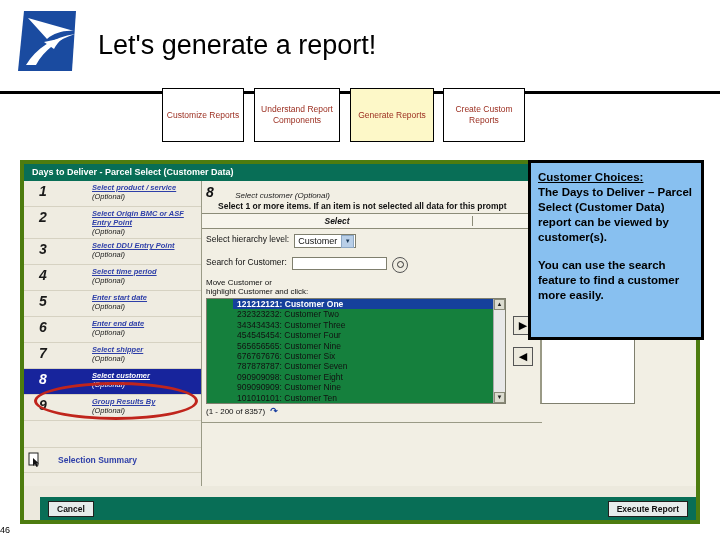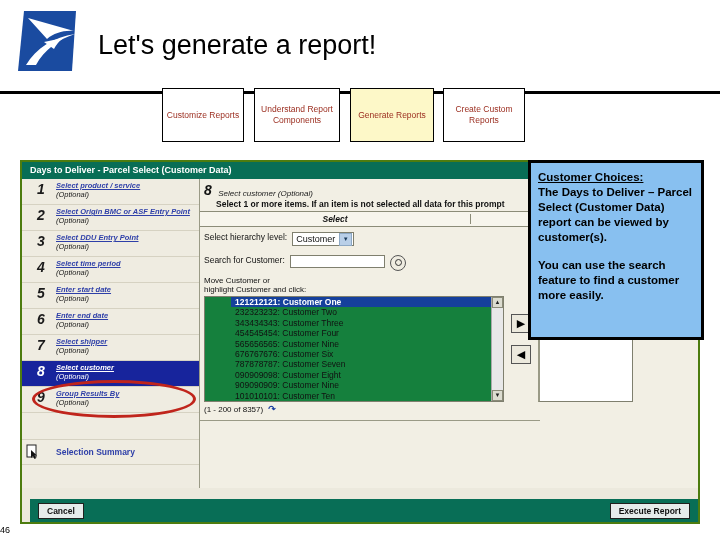--- a/index.html
+++ b/index.html
@@ -67,21 +67,21 @@
   #tab-2 { left: 350px; width: 84px; }
   #tab-3 { left: 443px; width: 82px; }
 
   
   #app-window {
     position: absolute;
     left: 20px; top: 160px;
     width: 680px;
     height: 364px;
     background: #ece9dd;
-    border: 2px solid #4d7c0f;
+    border: 4px solid #4d7c0f;
     box-sizing: border-box;
     overflow: hidden;
   }
   #app-titlebar {
     position: absolute;
     left: 0; top: 0;
     width: 100%;
     height: 17px;
     background: #086e56;
     color: #ffffff;
@@ -119,21 +119,21 @@
     flex: 0 0 26px;
     text-align: center;
     font-size: 14px;
     font-weight: bold;
     font-style: italic;
     color: #1a1a1a;
     line-height: 14px;
     padding-top: 1px;
   }
   .step-row.selected .step-num { color: #ffffff; }
-  .step-text { flex: 1; padding-left: 2px; }
+  .step-text { flex: 1; padding-left: 2px; margin-left: 34px; }
   .step-link {
     display: block;
     font-size: 7.5px;
     font-style: italic;
     font-weight: bold;
     color: #2e3fa8;
     text-decoration: underline;
     line-height: 9px;
   }
   .step-row.selected .step-link { color: #ffffff; }
@@ -197,21 +197,21 @@
     font-size: 14px;
     font-weight: bold;
     font-style: italic;
     color: #111;
     vertical-align: top;
   }
   #prompt-label {
     font-size: 8px;
     font-style: italic;
     color: #222;
-    margin-left: 2px;
+    margin-left: 17px;
   }
   #prompt-instructions {
     font-size: 8.5px;
     font-weight: bold;
     color: #111;
     padding: 2px 0 2px 16px;
     white-space: nowrap;
     overflow: hidden;
   }
   #select-bar {
@@ -382,21 +382,21 @@
   }
   #content-divider {
     border-top: 1px solid #9a9a86;
     margin-top: 6px;
     width: 340px;
   }
 
   
   #action-bar {
     position: absolute;
-    left: 8px; right: 0; bottom: 0;
+    left: 16px; right: 0; bottom: 0;
     height: 23px;
     background: #086e56;
     display: flex;
     align-items: center;
     justify-content: space-between;
     padding: 0 8px;
     box-sizing: border-box;
   }
   .action-btn {
     background: #e6eceb;

